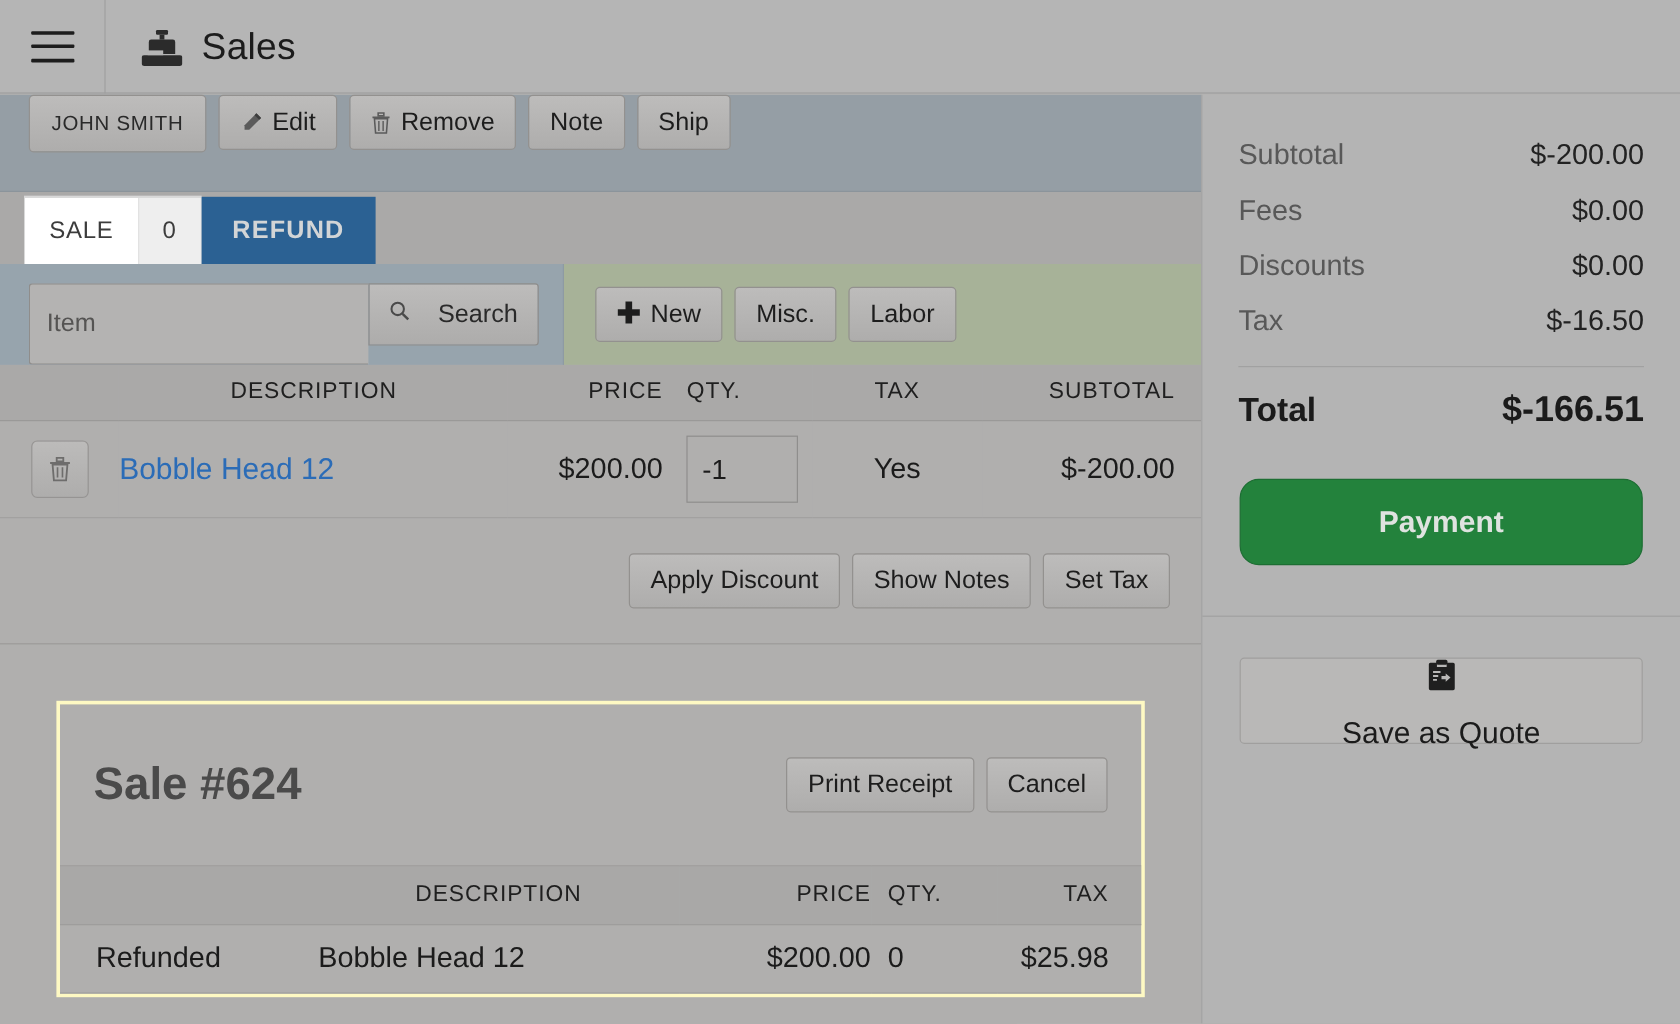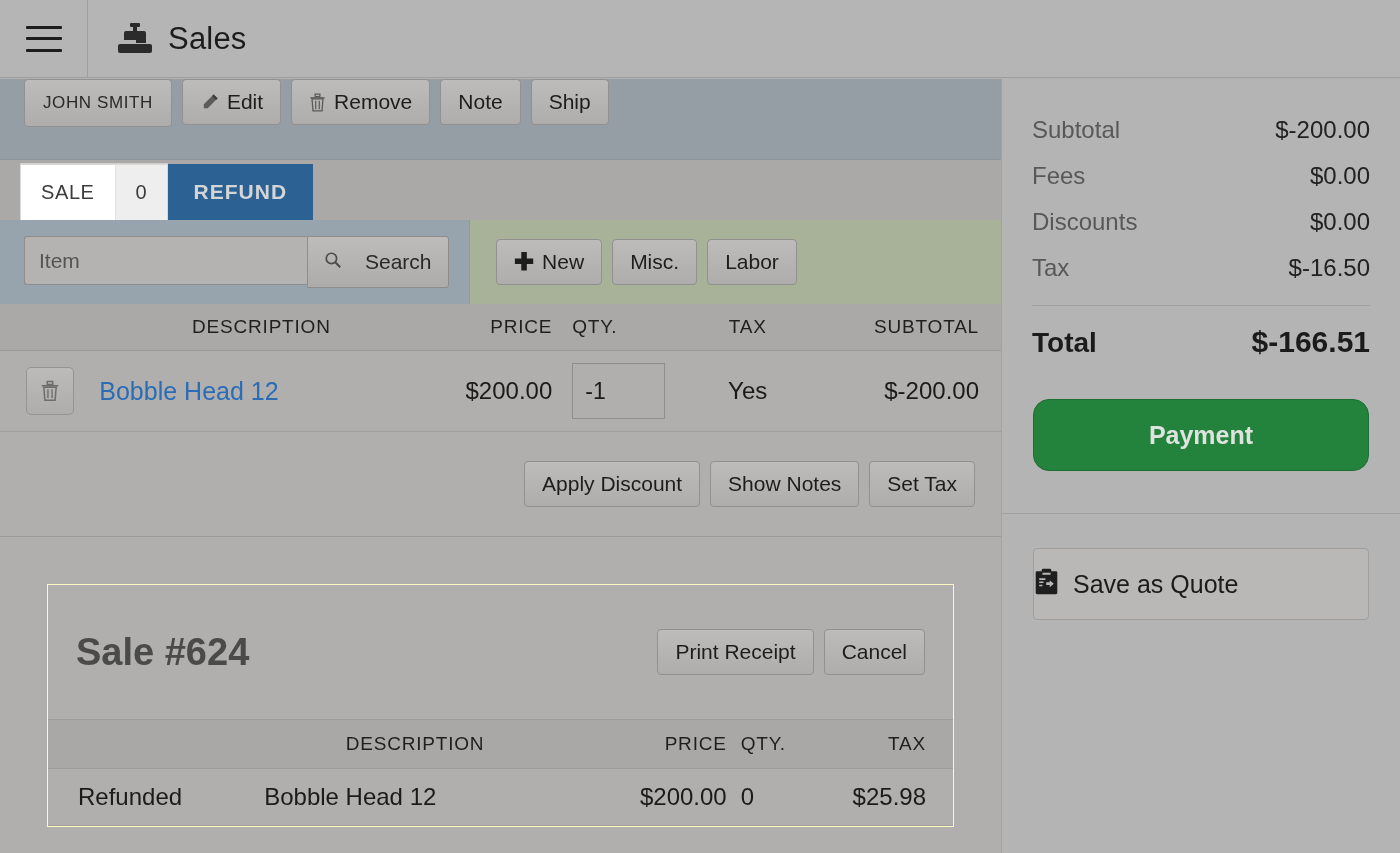--- a/index.html
+++ b/index.html
@@ -19,21 +19,21 @@
     display: flex; align-items: center;
   }
   .hamburger-wrap {
     width: 88px; height: 78px;
     display: flex; align-items: center; justify-content: center;
     border-right: 1px solid #a0a0a0;
     cursor: pointer;
   }
   .hamburger { width: 36px; height: 26px; display: flex; flex-direction: column; justify-content: space-between; }
   .hamburger span { display: block; height: 3px; background: #1d1d1d; border-radius: 1px; }
-  .header-title-wrap { display: flex; align-items: center; gap: 16px; padding-left: 30px; }
+  .header-title-wrap { display: flex; align-items: flex-end; gap: 16px; padding-left: 30px; }
   .register-icon { width: 34px; height: 32px; display: block; }
   .header-title { font-size: 31px; color: #1c1c1c; letter-spacing: .2px; }
 
   
   .left-col {
     position: absolute; left: 0; top: 79px; width: 1001px; height: 774px;
     background: #b0afae;
   }
 
   .customer-bar {
@@ -94,21 +94,21 @@
   }
 
   .search-row { display: flex; height: 84px; }
   .search-panel {
     width: 470px; background: #97a4ad;
     display: flex; align-items: center; padding: 0 24px;
     border-right: 1px solid #8e9aa3;
   }
   .search-group { display: flex; height: 52px; }
   .search-input {
-    width: 283px; height: 49px;
+    width: 283px; height: 68px;
     background: #b4b3b2;
     border: 1px solid #8f8d8b;
     border-right: none;
     border-radius: 3px 0 0 3px;
     font-size: 21px; color: #3d3d3d;
     padding: 0 14px;
     font-family: "Liberation Sans", sans-serif;
     outline: none;
   }
   .search-input::placeholder { color: #555453; opacity: 1; }
@@ -175,21 +175,21 @@
   .actions-row {
     height: 105px; background: #b0afae;
     display: flex; align-items: center; justify-content: flex-end;
     gap: 10px; padding-right: 26px;
     border-bottom: 1px solid #9c9b9a;
   }
 
   
   .sale-card-wrap { padding: 47px 47px 0 47px; }
   .sale-card {
-    border: 1px solid #fef9c3;
+    border: 3px solid #fef9c3;
     background: #b0afae;
   }
   .sale-card-head {
     height: 134px;
     display: flex; align-items: center; justify-content: space-between;
     padding: 0 28px;
   }
   .sale-title { font-size: 38px; font-weight: bold; color: #4a4a4a; }
   .sale-title .num { font-weight: bold; }
   .sale-head-btns { display: flex; gap: 10px; }
@@ -243,22 +243,23 @@
   }
   .quote-section { padding: 34px 31px; }
   .quote-btn {
     width: 100%; height: 72px;
     background: #b9b8b7;
     border: 1px solid #a09f9e;
     border-radius: 4px;
     color: #1b1b1b;
     font-size: 25px;
     cursor: pointer;
-    display: flex; align-items: center; justify-content: flex-start; gap: 14px;
-    font-family: "Liberation Sans", sans-serif;
+    display: flex; align-items: center; justify-content: space-between; gap: 14px;
+    font-family: "Liberation Sans", sans-serif;
+    flex-direction: column;
   }
 </style>
 </head>
 <body>
 
 <div class="app">
 
   <div class="header">
     <div class="hamburger-wrap">
       <div class="hamburger">

